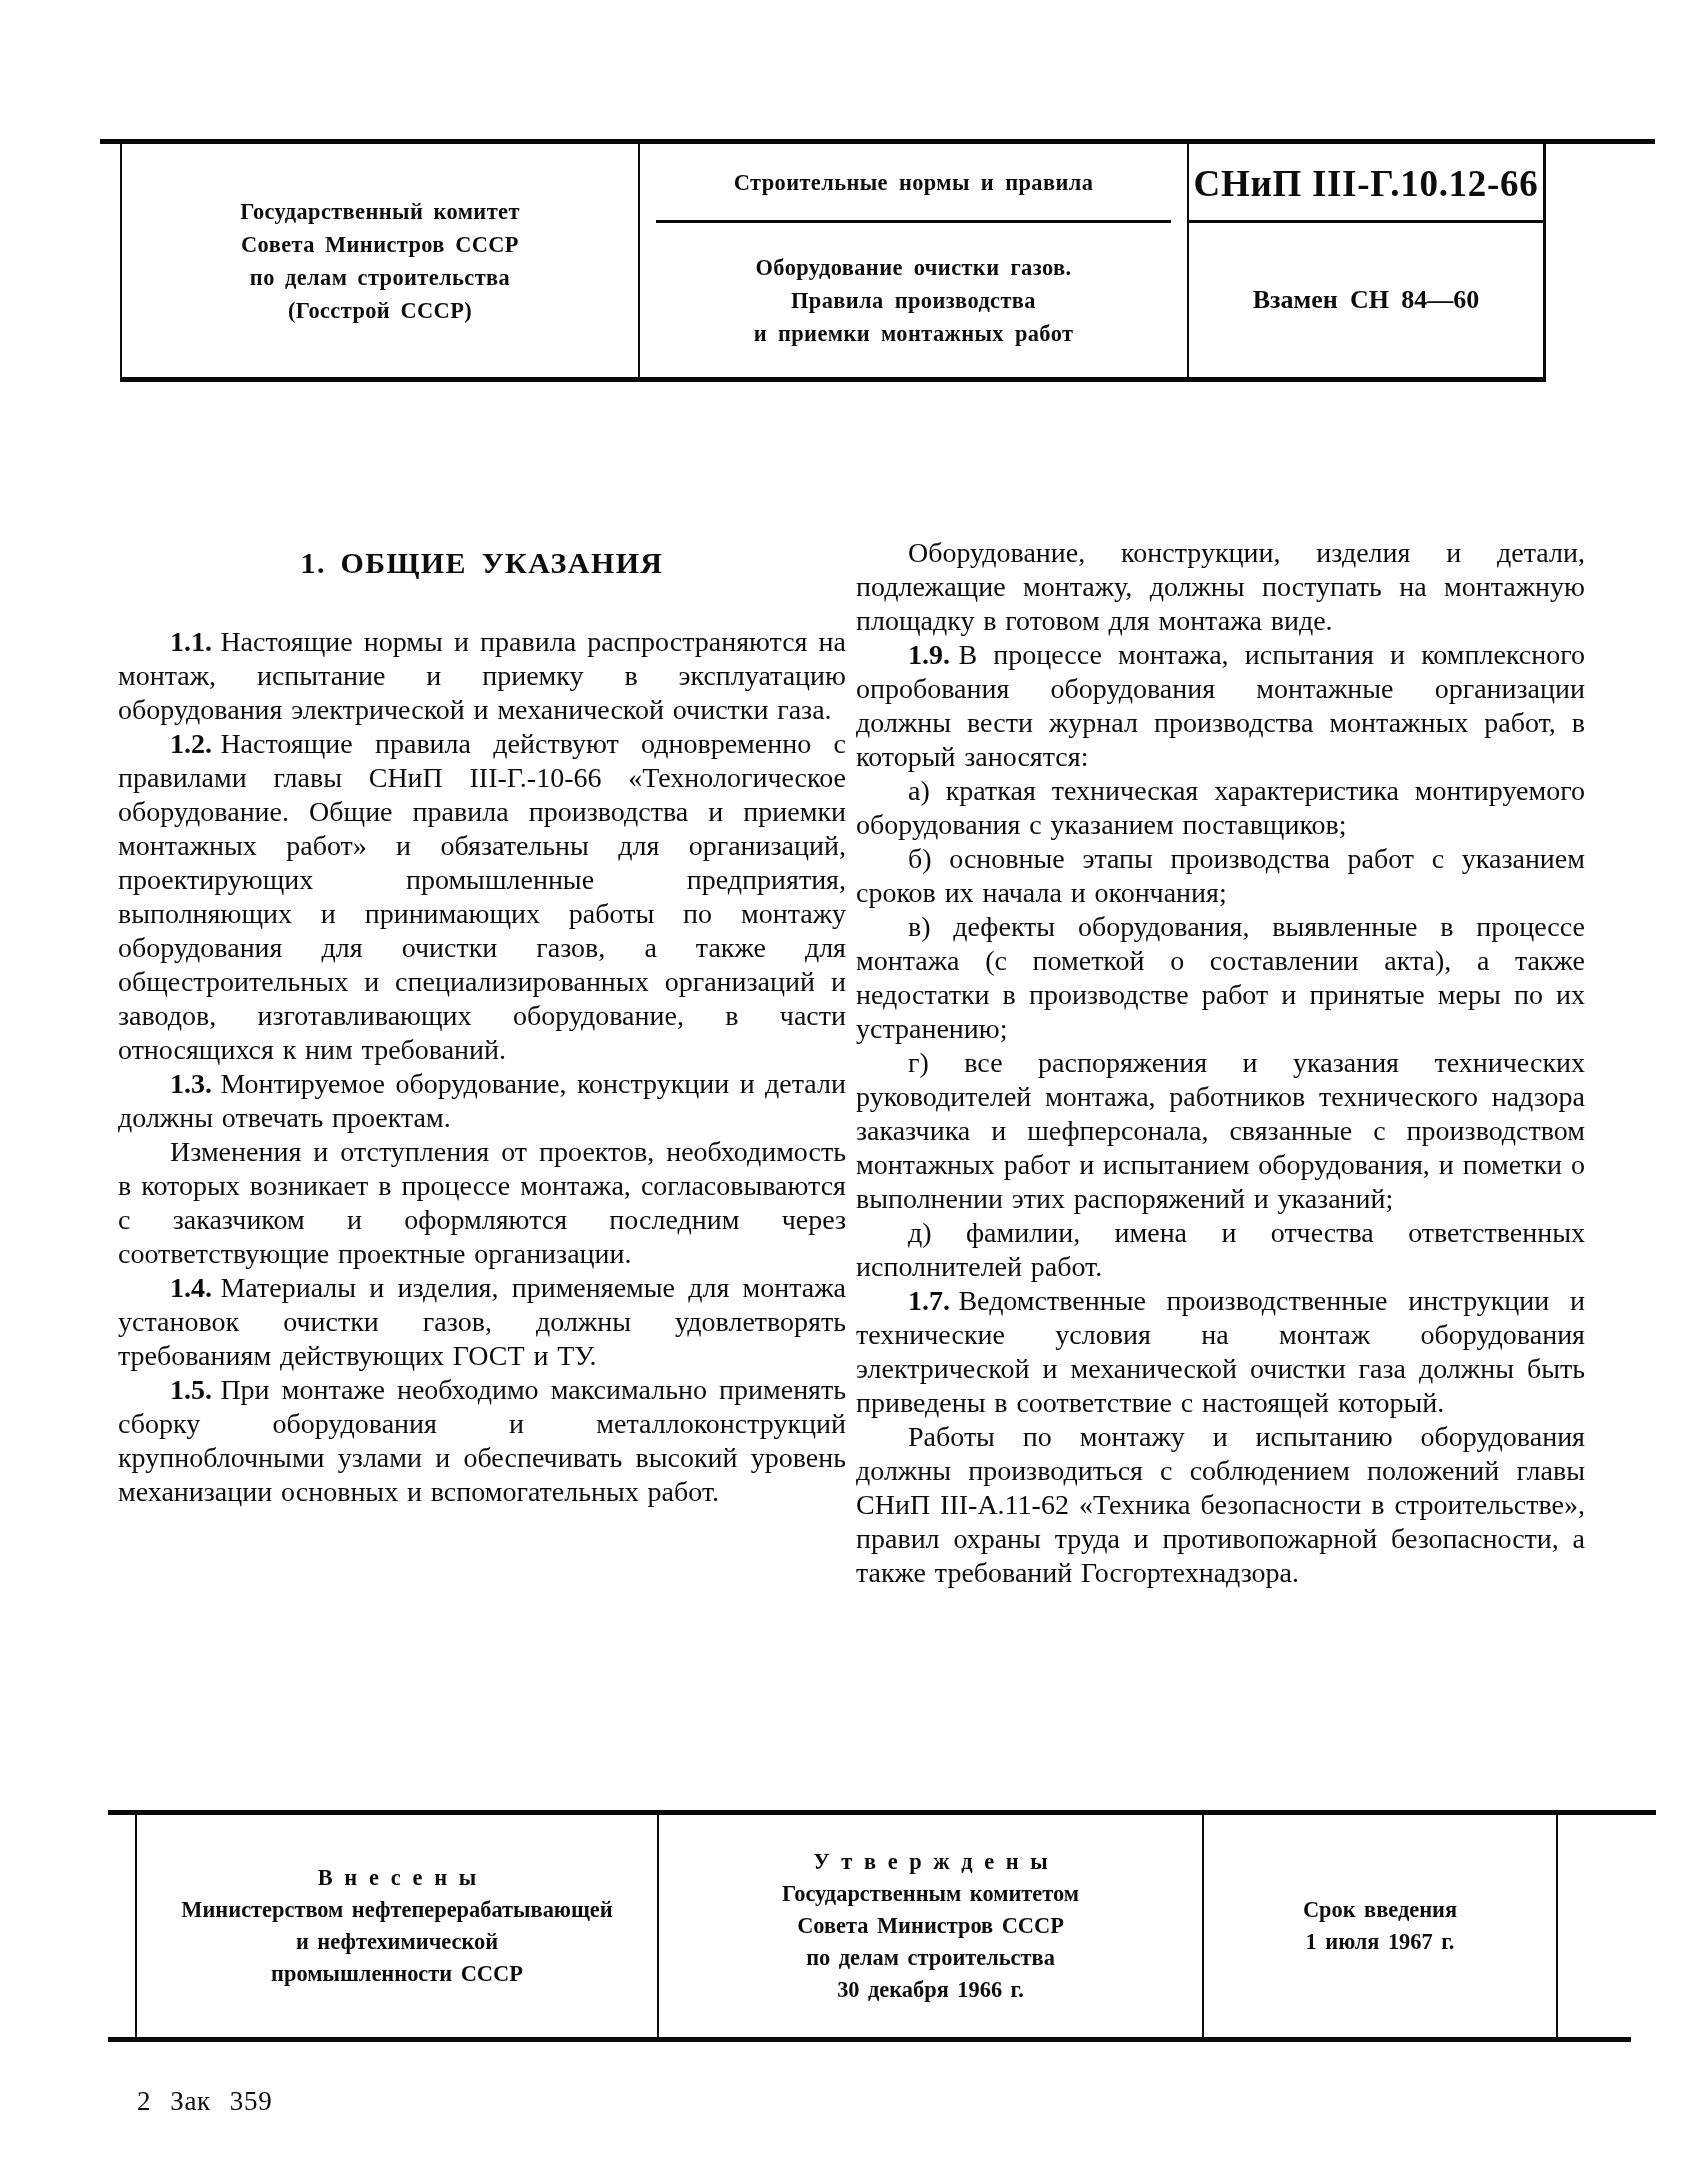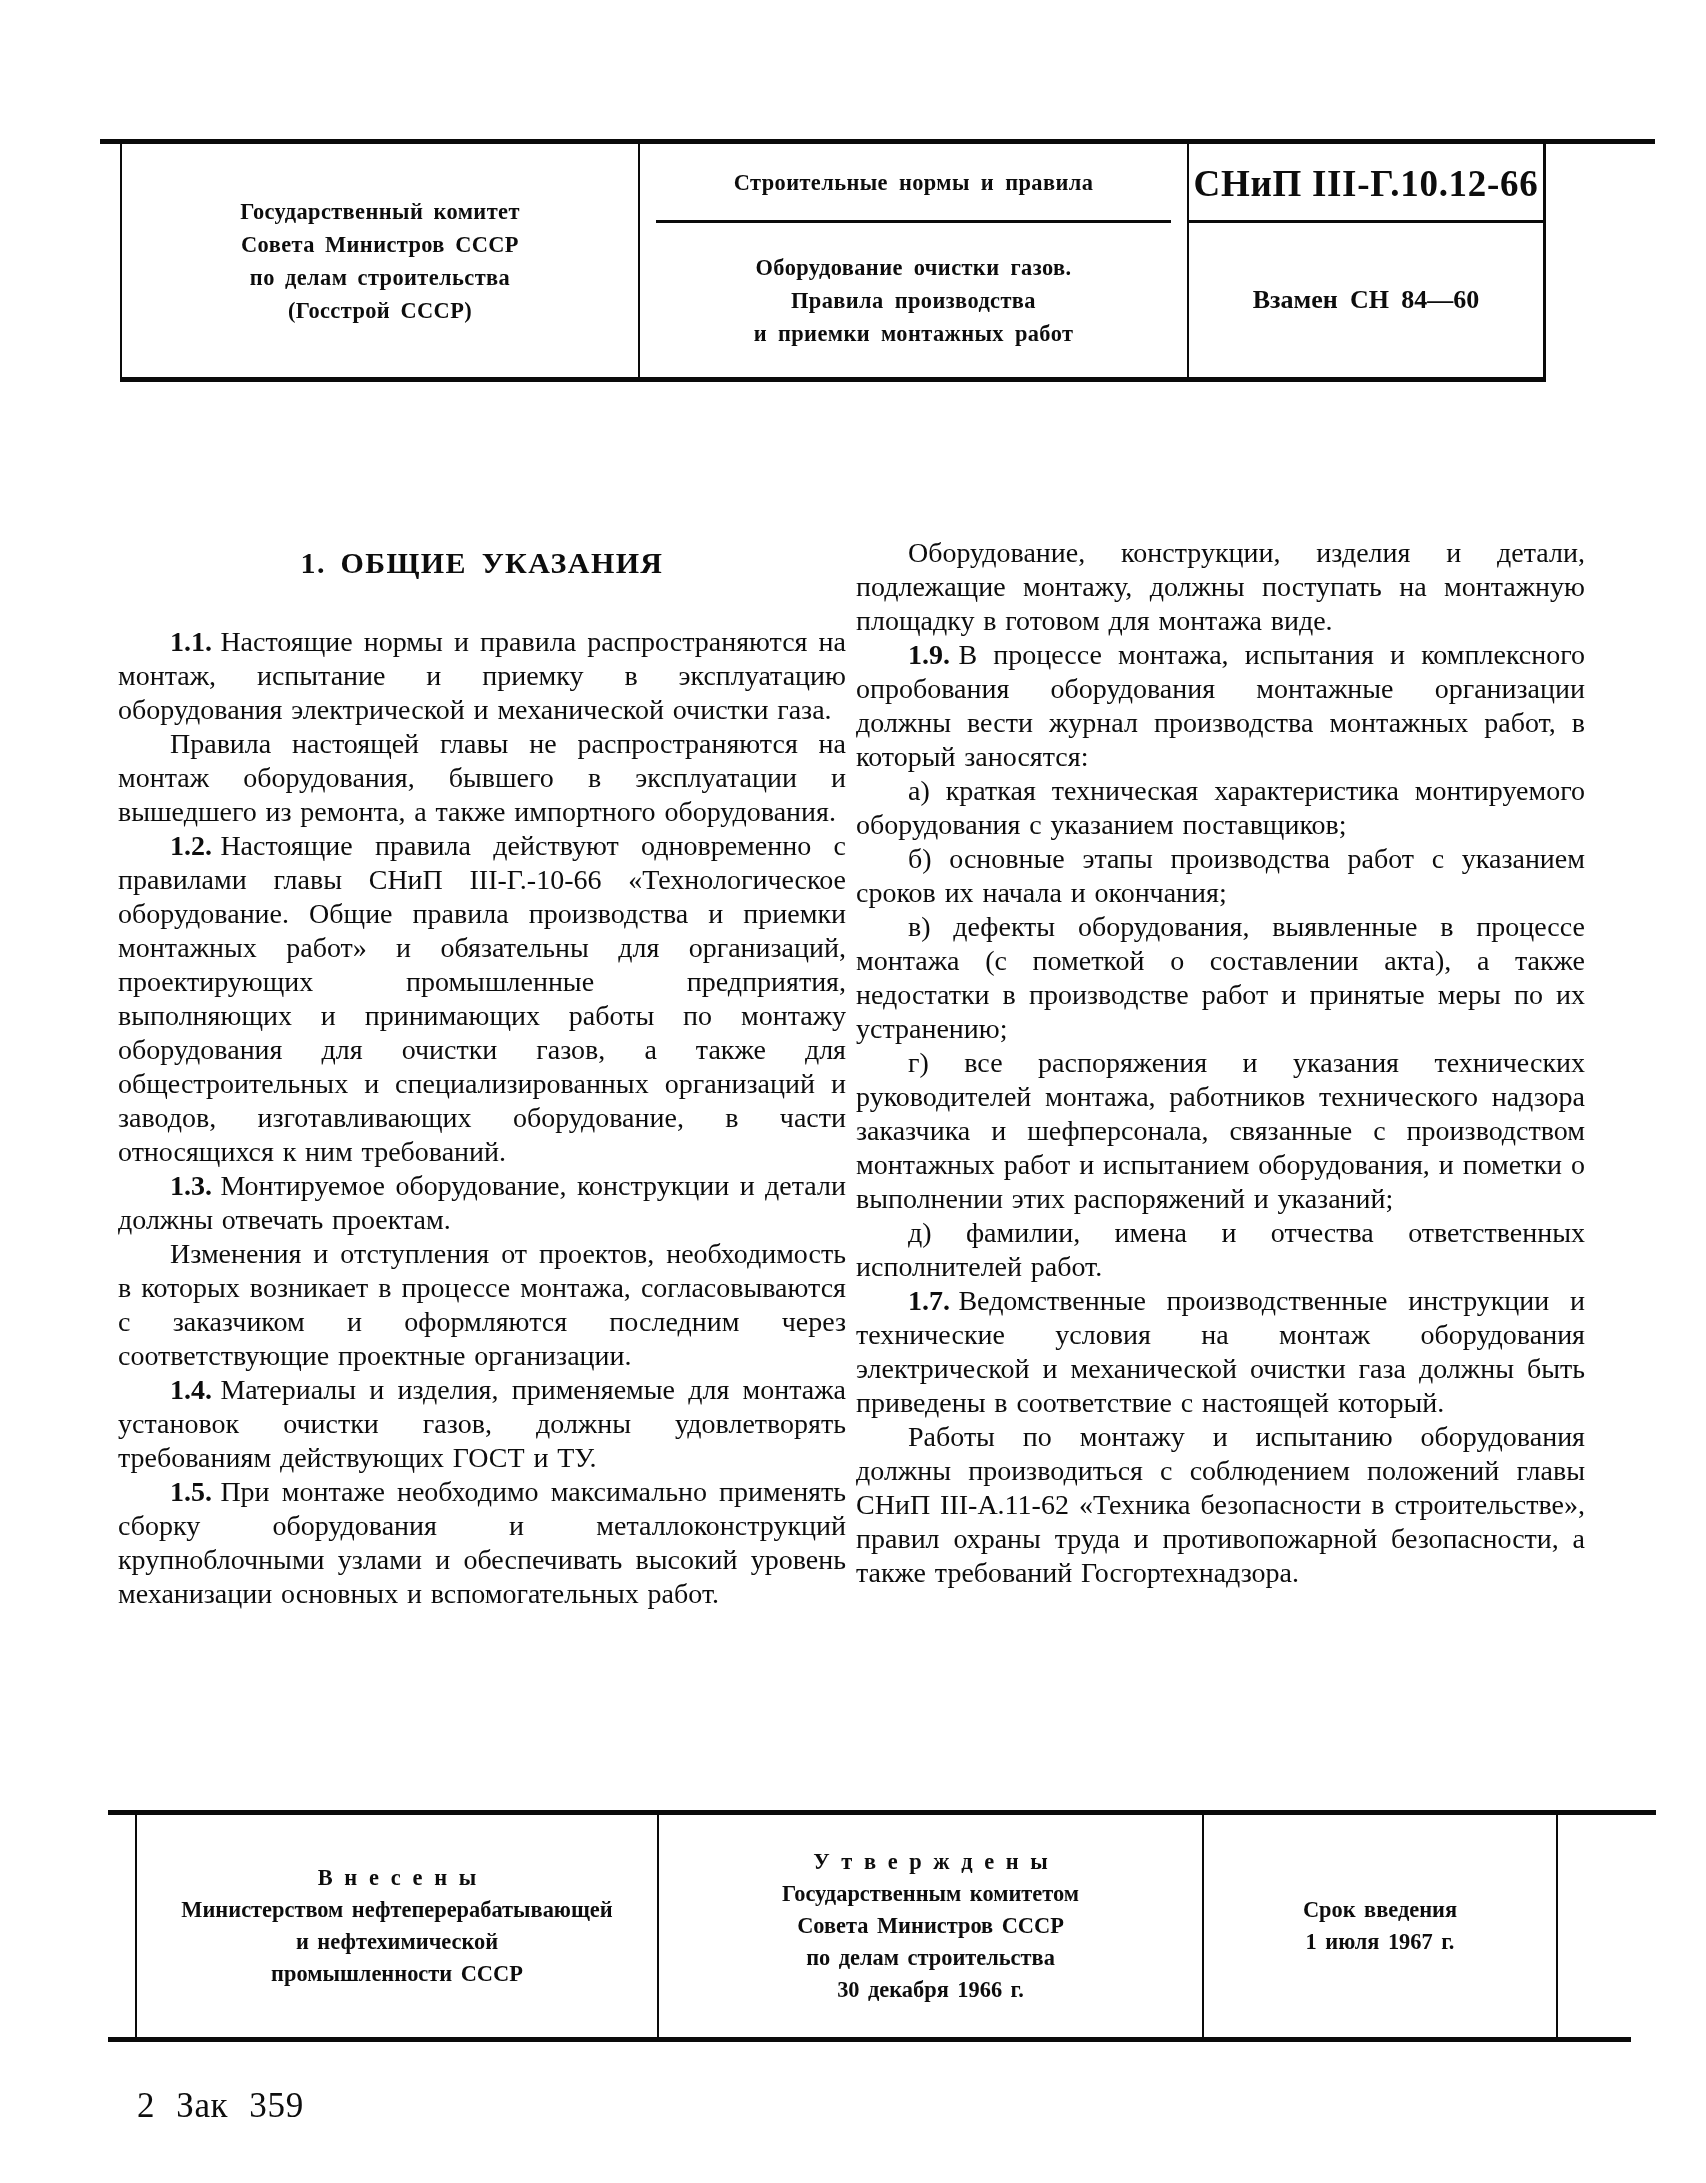--- a/index.html
+++ b/index.html
@@ -88,21 +88,21 @@
     font-weight:bold;font-size:22.4px;line-height:32px;
     text-align:center;word-spacing:2.9px;
   }
   .fcol1{width:520px;}
   .fcol2{width:545px;border-left:2.2px solid #0a0a0a;}
   .fcol3{flex:1;border-left:2.2px solid #0a0a0a;}
   .fspaced{letter-spacing:0.52em;text-indent:0.52em;}
 
   .page-note{
     position:absolute;left:137px;top:2086px;
-    font-size:35px;word-spacing:11.5px;letter-spacing:0.7px;
+    font-size:27px;word-spacing:11.5px;letter-spacing:0.7px;
   }
 </style>
 </head>
 <body>
 
 <div class="page">
 
   <div class="rule rule-top"></div>
 
   <div class="header-table">
@@ -139,21 +139,20 @@
         <div class="replaces-text">Взамен СН 84—60</div>
       </div>
     </div>
 
   </div>
 
   <div class="column col-left">
     <h1 class="section-heading">1. ОБЩИЕ УКАЗАНИЯ</h1>
 
     <p class="para"><b class="pnum">1.1.</b><span>Настоящие нормы и правила распространяются на монтаж, испытание и приемку в эксплуатацию оборудования электрической и механической очистки газа.</span></p>
-    <p class="para"><b class="pnum"></b><span>Правила настоящей главы не распространяются на монтаж оборудования, бывшего в эксплуатации и вышедшего из ремонта, а также импортного оборудования.</span></p>
     <p class="para"><b class="pnum">1.2.</b><span>Настоящие правила действуют одновременно с правилами главы СНиП III-Г.-10-66 «Технологическое оборудование. Общие правила производства и приемки монтажных работ» и обязательны для организаций, проектирующих промышленные предприятия, выполняющих и принимающих работы по монтажу оборудования для очистки газов, а также для общестроительных и специализированных организаций и заводов, изготавливающих оборудование, в части относящихся к ним требований.</span></p>
     <p class="para"><b class="pnum">1.3.</b><span>Монтируемое оборудование, конструкции и детали должны отвечать проектам.</span></p>
     <p class="para"><b class="pnum"></b><span>Изменения и отступления от проектов, необходимость в которых возникает в процессе монтажа, согласовываются с заказчиком и оформляются последним через соответствующие проектные организации.</span></p>
     <p class="para"><b class="pnum">1.4.</b><span>Материалы и изделия, применяемые для монтажа установок очистки газов, должны удовлетворять требованиям действующих ГОСТ и ТУ.</span></p>
     <p class="para"><b class="pnum">1.5.</b><span>При монтаже необходимо максимально применять сборку оборудования и металлоконструкций крупноблочными узлами и обеспечивать высокий уровень механизации основных и вспомогательных работ.</span></p>
   </div>
 
   <div class="column col-right">
     <p class="para"><b class="pnum"></b><span>Оборудование, конструкции, изделия и детали, подлежащие монтажу, должны поступать на монтажную площадку в готовом для монтажа виде.</span></p>
     <p class="para"><b class="pnum">1.9.</b><span>В процессе монтажа, испытания и комплексного опробования оборудования монтажные организации должны вести журнал производства монтажных работ, в который заносятся:</span></p>

